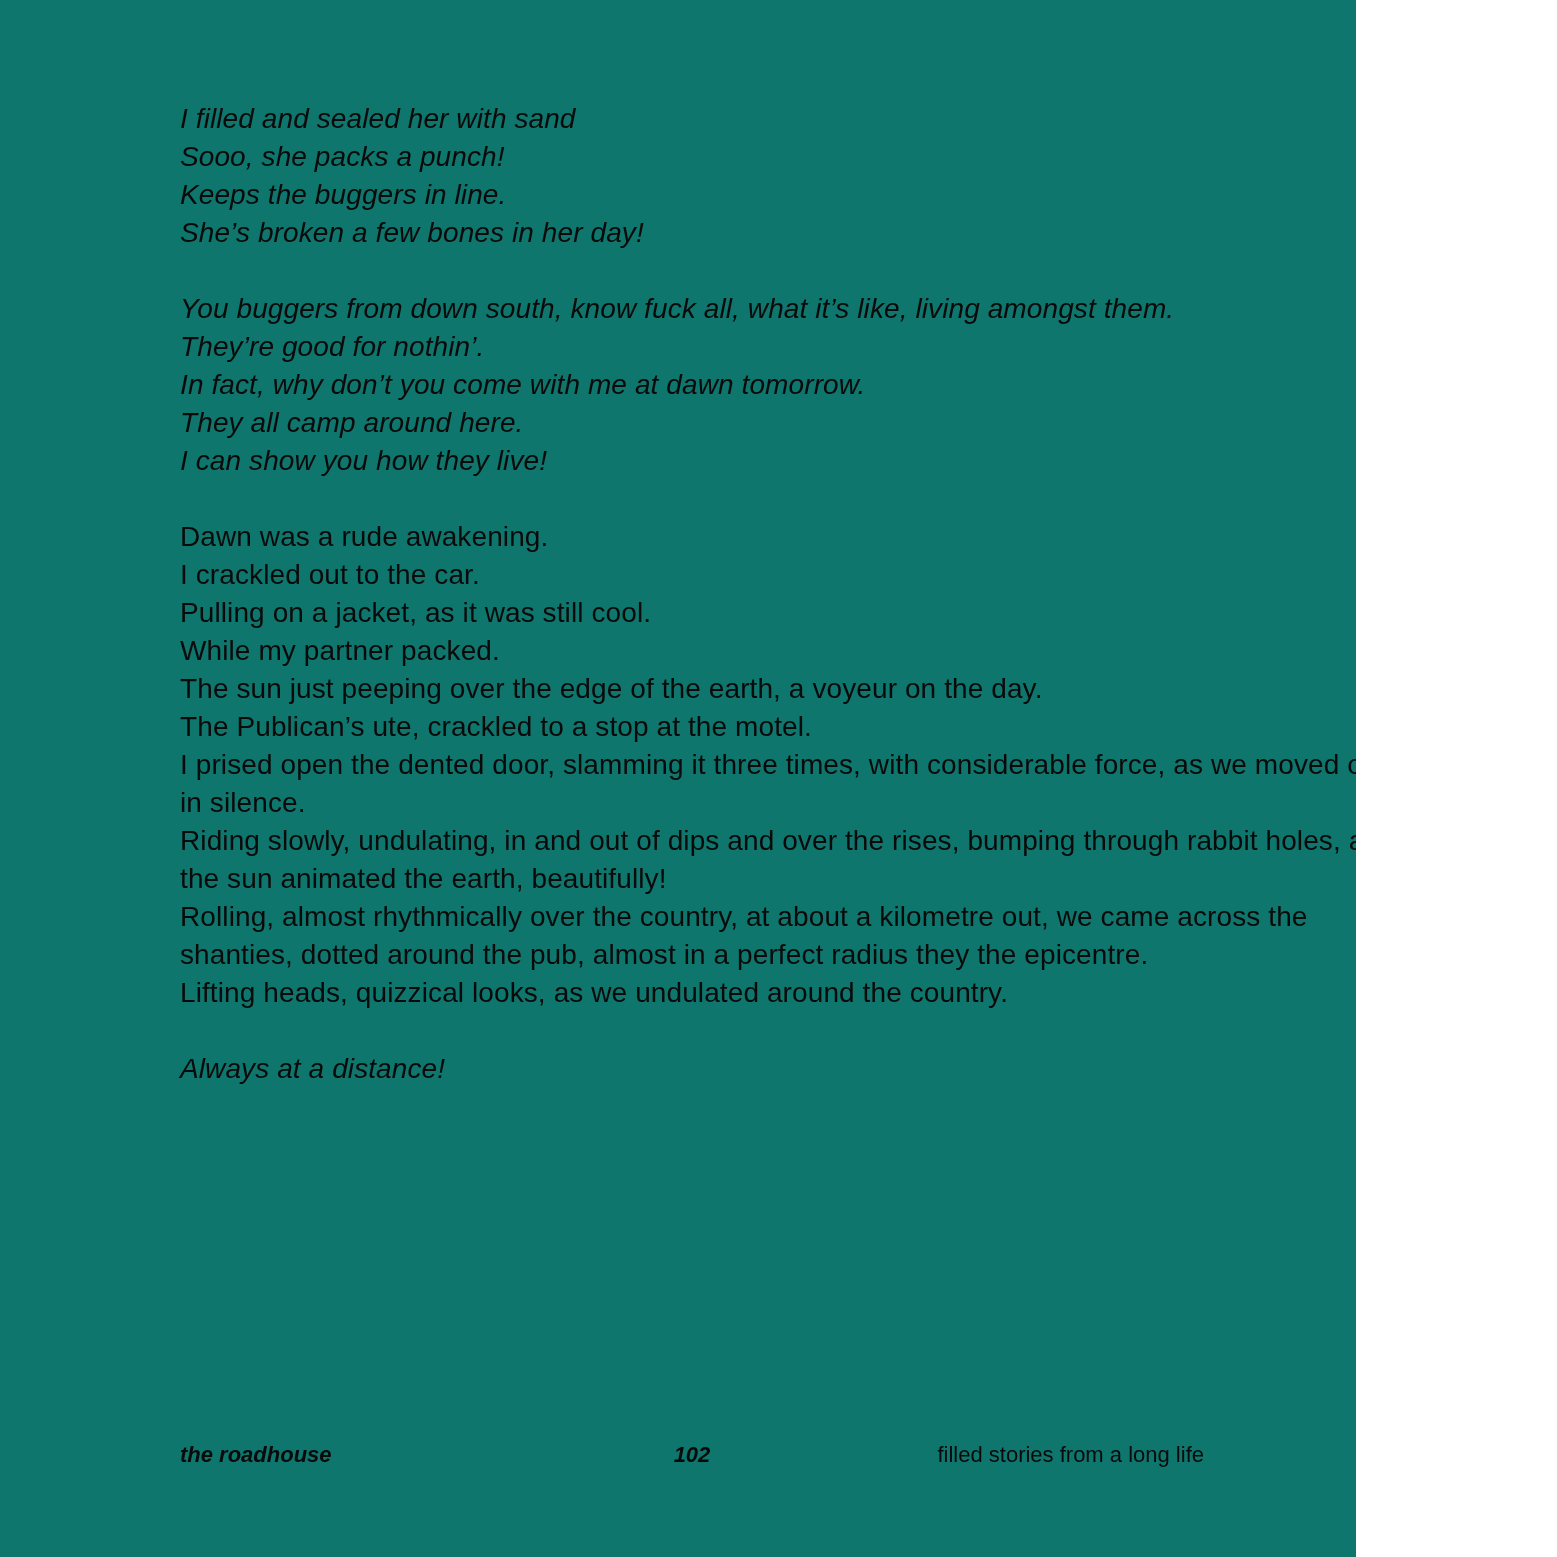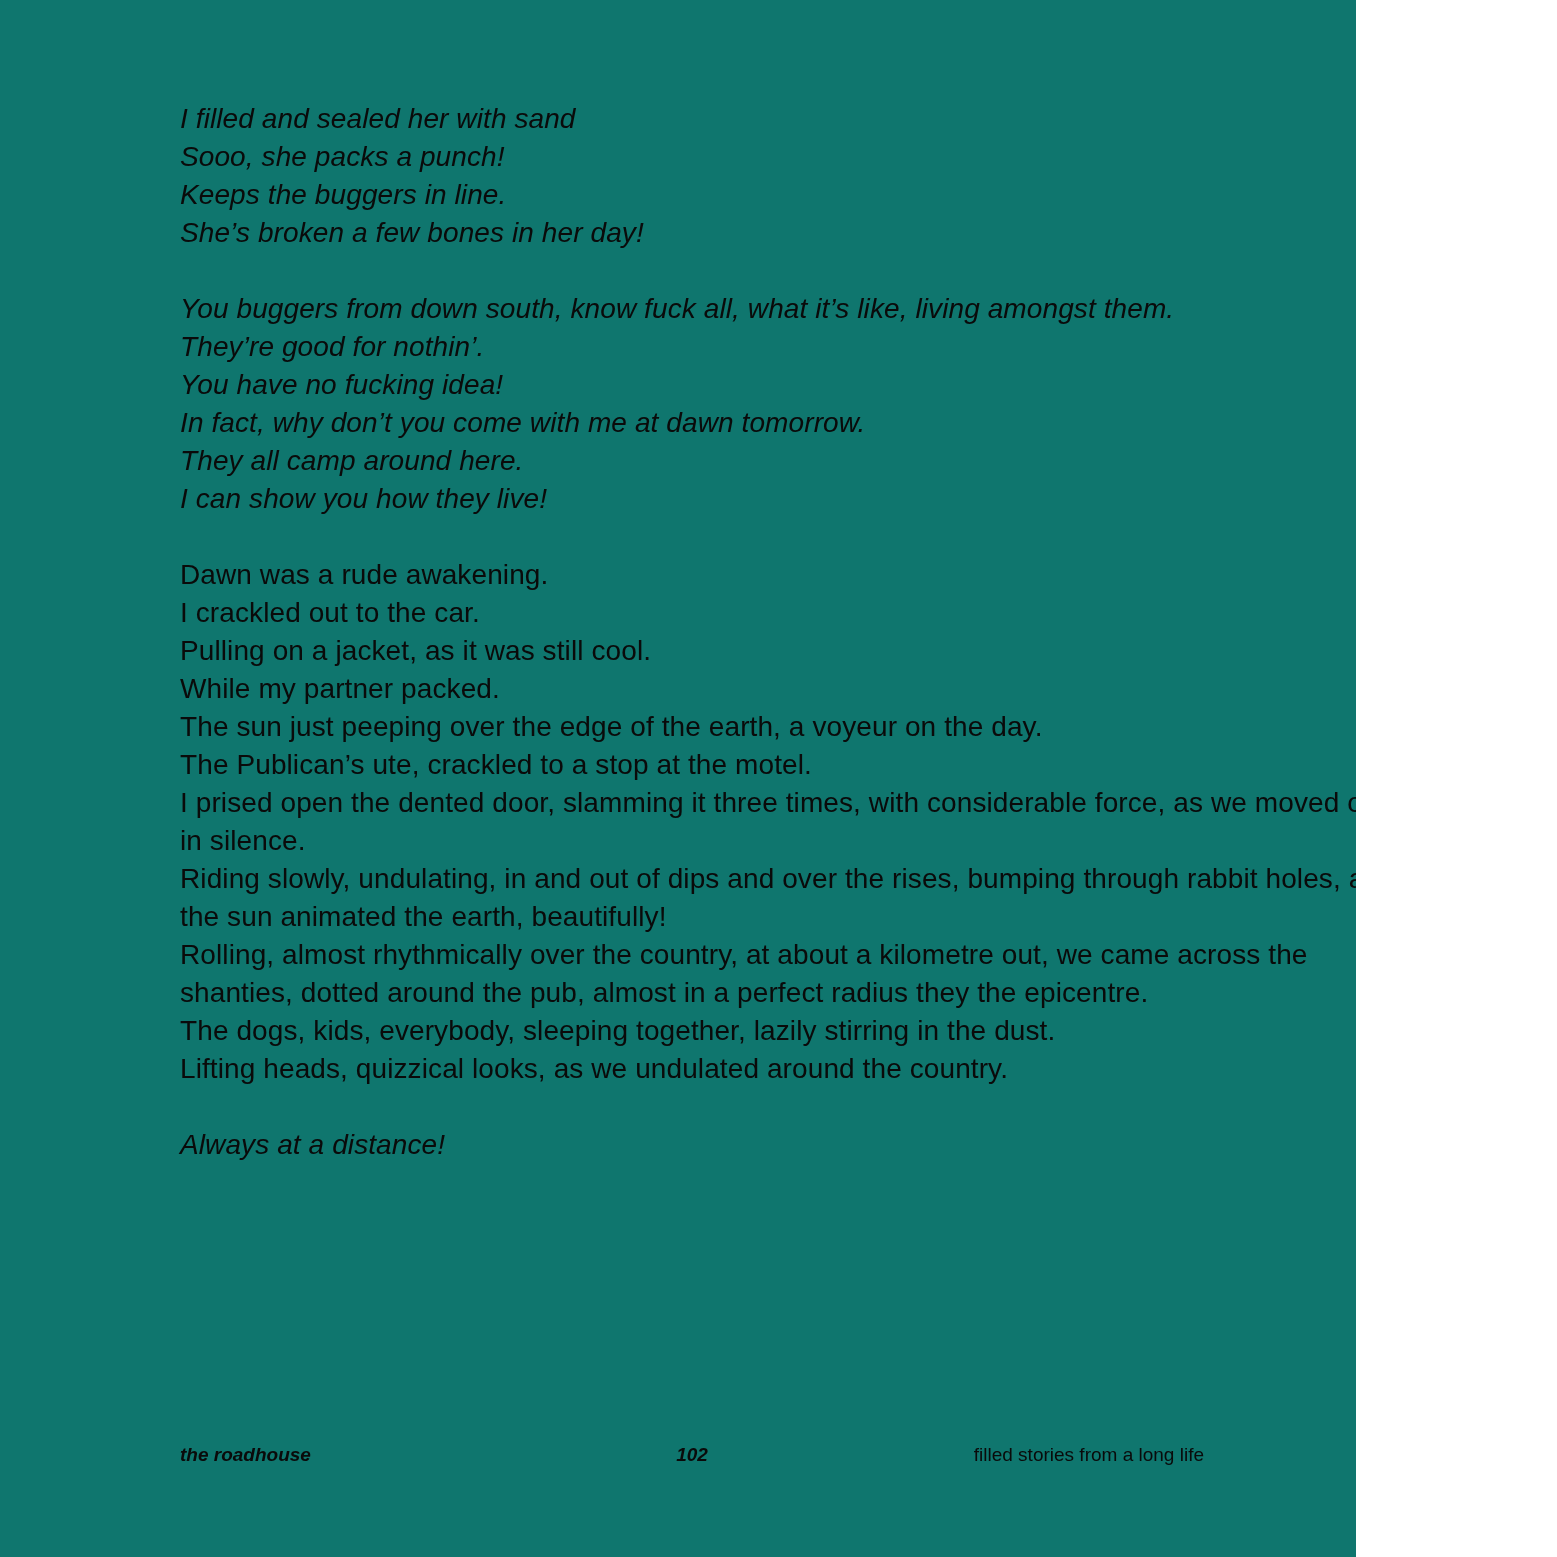--- a/index.html
+++ b/index.html
@@ -35,21 +35,21 @@
     white-space: pre-wrap;
     letter-spacing: 0.1px;
   }
   .footer {
     position: absolute;
     left: 180px;
     right: 152px;
     top: 1438px;
     display: flex;
     align-items: baseline;
-    font-size: 19px;
+    font-size: 22px;
     line-height: 34px;
   }
   .footer .footer-left {
     flex: 1;
     text-align: left;
     font-style: italic;
     font-weight: bold;
   }
   .footer .footer-center {
     flex: 1;
@@ -72,36 +72,34 @@
   <div class="page-body">
       <div class="block italic">
         <p class="line">I filled and sealed her with sand</p>
         <p class="line">Sooo, she packs a punch!</p>
         <p class="line">Keeps the buggers in line.</p>
         <p class="line">She’s broken a few bones in her day!</p>
       </div>
       <div class="block italic">
         <p class="line">You buggers from down south, know fuck all, what it’s like, living amongst them.</p>
         <p class="line">They’re good for nothin’.</p>
-        <p class="line">You have no fucking idea!</p>
         <p class="line">In fact, why don’t you come with me at dawn tomorrow.</p>
         <p class="line">They all camp around here.</p>
         <p class="line">I can show you how they live!</p>
       </div>
       <div class="block normal">
         <p class="line">Dawn was a rude awakening.</p>
         <p class="line">I crackled out to the car.</p>
         <p class="line">Pulling on a jacket, as it was still cool.</p>
         <p class="line">While my partner packed.</p>
         <p class="line">The sun just peeping over the edge of the earth, a voyeur on the day.</p>
         <p class="line">The Publican’s ute, crackled to a stop at the motel.</p>
         <p class="line">I prised open the dented door, slamming it three times, with considerable force, as we moved off, in silence.</p>
         <p class="line">Riding slowly, undulating, in and out of dips and over the rises, bumping through rabbit holes, as the sun animated the earth, beautifully!</p>
         <p class="line">Rolling, almost rhythmically over the country, at about a kilometre out, we came across the shanties, dotted around the pub, almost in a perfect radius they the epicentre.</p>
-        <p class="line">The dogs, kids, everybody, sleeping together, lazily stirring in the dust.</p>
         <p class="line">Lifting heads, quizzical looks, as we undulated around the country.</p>
       </div>
       <div class="block italic">
         <p class="line">Always at a distance!</p>
       </div>
     </div>
 
   <div class="footer">
     <span class="footer-left">the roadhouse</span>
     <span class="footer-center">102</span>

